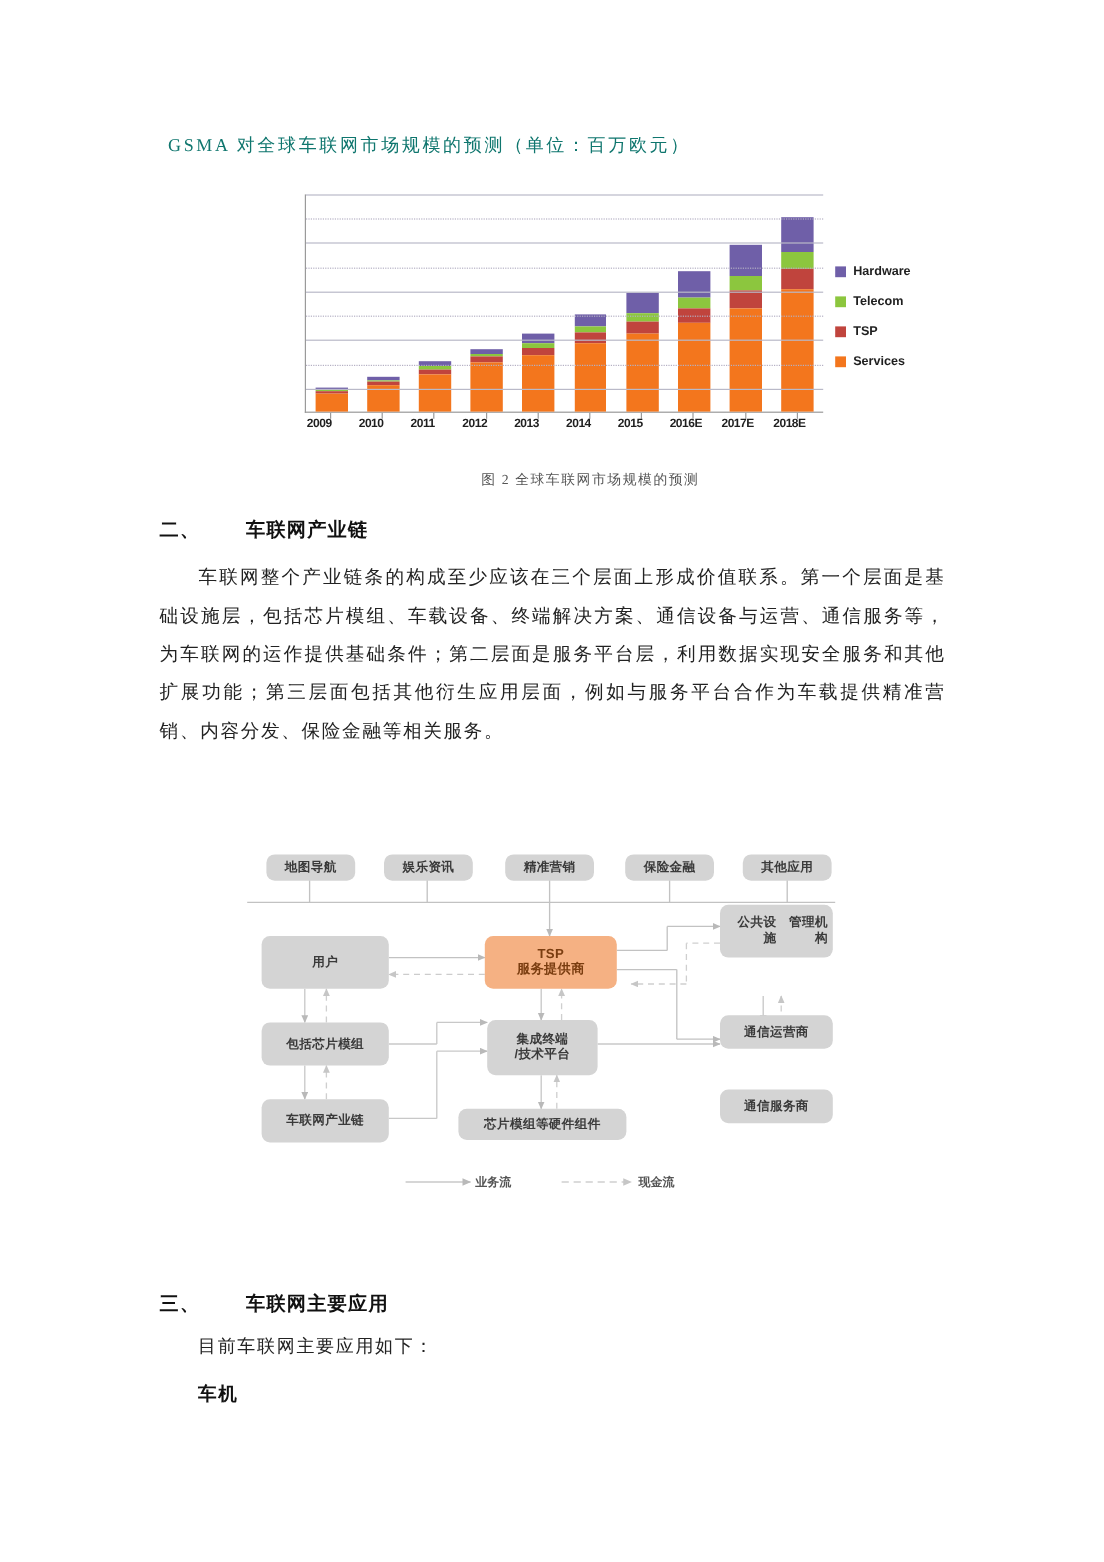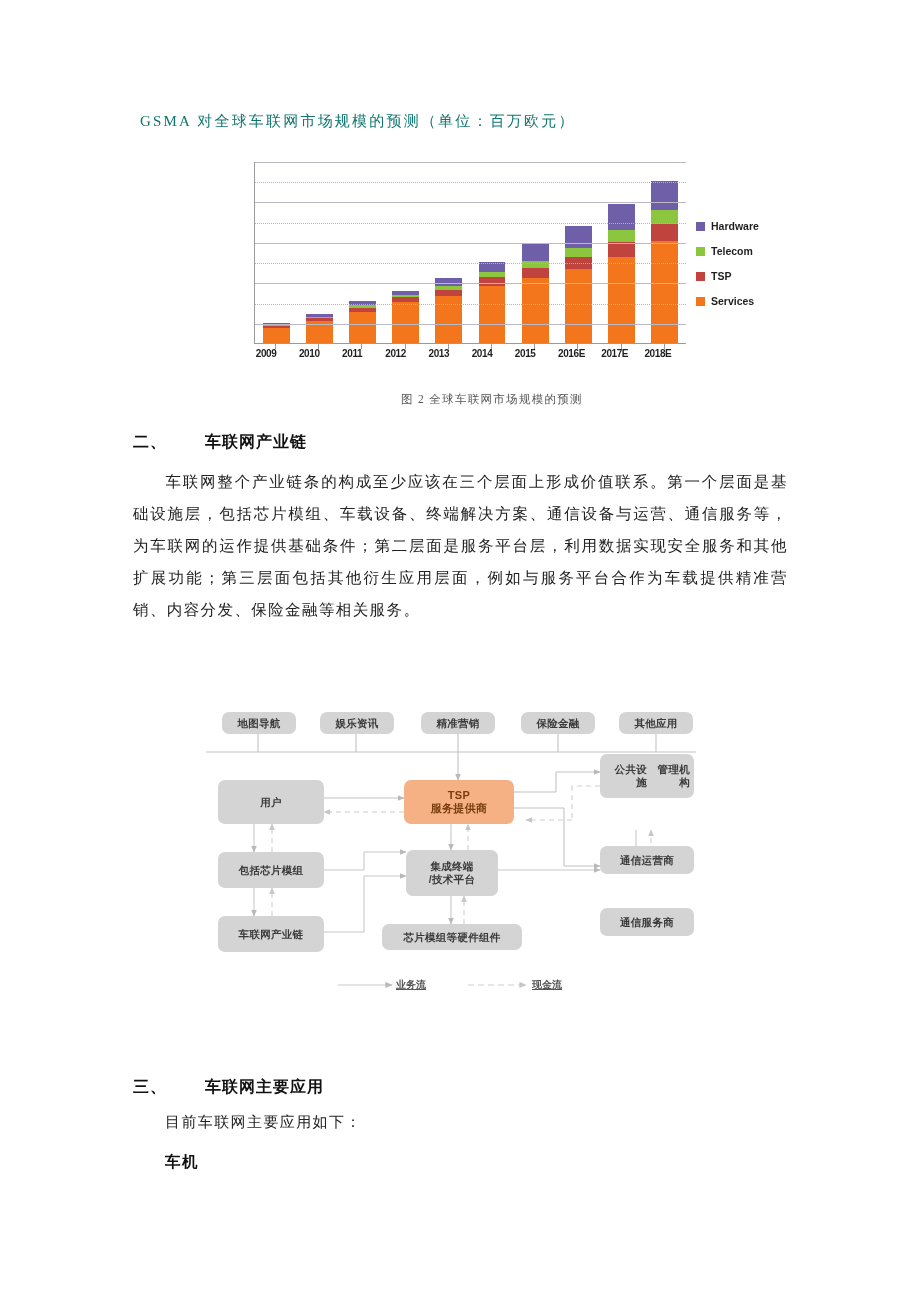--- a/index.html
+++ b/index.html
@@ -137,21 +137,21 @@
   }
   .node.tsp {
     background:#f5b183; color:#7a3d10;
     font-size:11px;
   }
   .flow-legend {
     position:absolute; left:0; top:278px; width:528px;
     font-family:"Liberation Sans", sans-serif;
     font-size:10px; font-weight:bold; color:#555;
   }
-  .fl-text { position:absolute;text-decoration:underline; }
+  .fl-text { position:absolute; }
   svg.links { position:absolute; left:0; top:0; width:528px; height:300px; }
 </style>
 </head>
 <body>
 
 <div class="page">
 
   <div class="doc-title">GSMA 对全球车联网市场规模的预测（单位：百万欧元）</div>
 
   <div class="chart-wrap">

